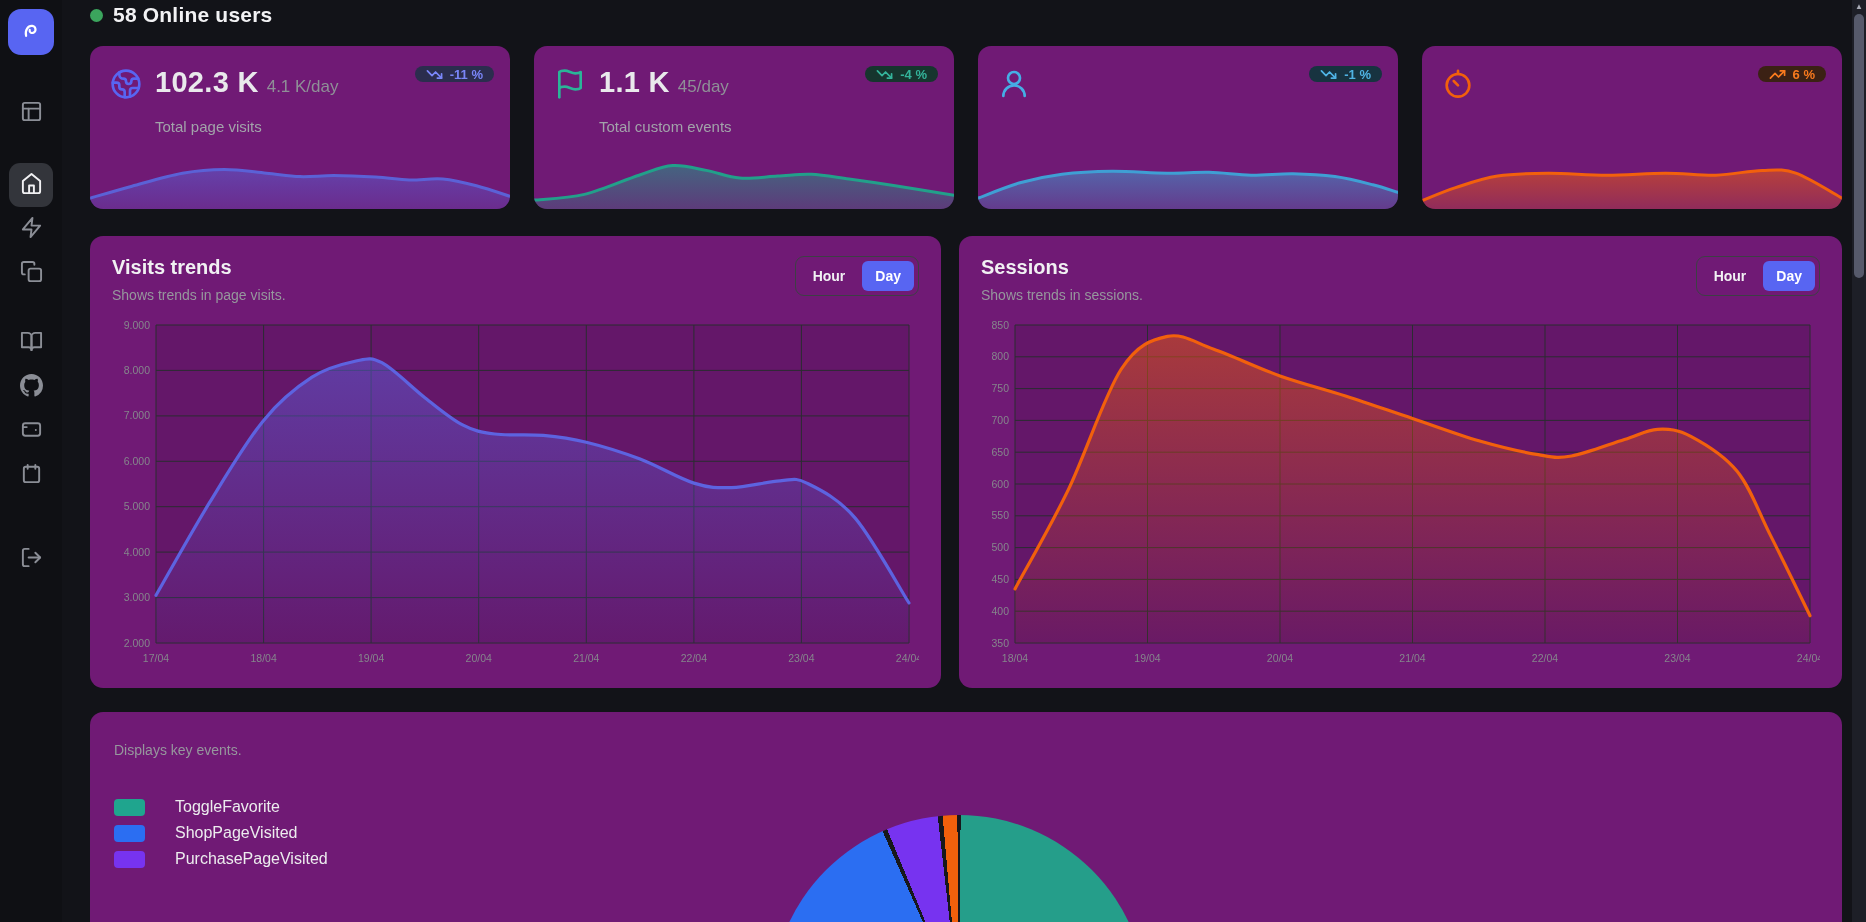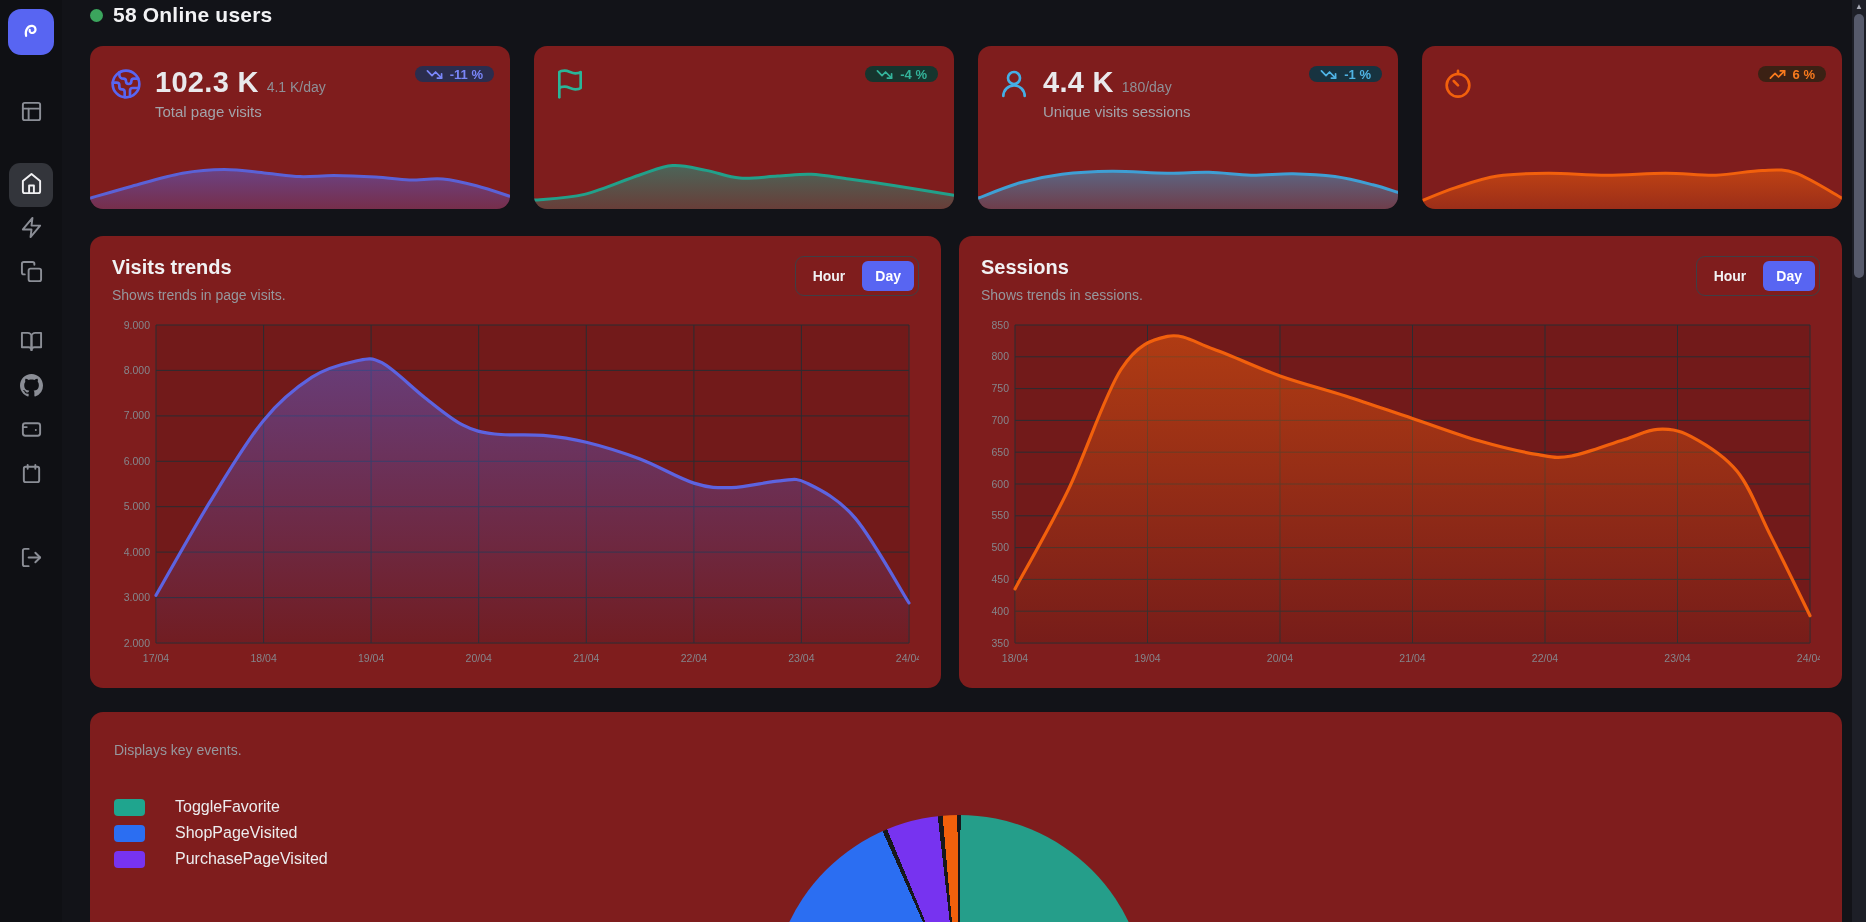--- a/index.html
+++ b/index.html
@@ -26,30 +26,30 @@
     width:44px; height:44px; border-radius:11px; background:transparent; border:none;
     display:flex; align-items:center; justify-content:center; color:#8b8e96; cursor:pointer;
   }
   .nav-btn.active { background:#33353b; color:#f1f1f3; }
   .mt36{margin-top:36px}.mt28{margin-top:28px}.mt26{margin-top:26px}.mt40{margin-top:40px}
   
   .main { flex:1; padding:0 24px 0 28px; position:relative; }
   .page-header { display:flex; align-items:center; gap:10px; height:30px; margin-bottom:16px; }
   .online-dot { width:13px; height:13px; border-radius:50%; background:#3ba55d; }
   .page-title { font-size:21px; font-weight:bold; letter-spacing:.2px; color:#f2f2f4; }
-  .card { background:#7f1d1d; border-radius:13px; }
+  .card { background:#701a75; border-radius:13px; }
   
   .stats-row { display:flex; gap:24px; }
   .stat { flex:1; height:163px; position:relative; overflow:hidden; }
   .stat-top { display:flex; padding:20px 16px 0 20px; gap:13px; }
   .stat-icon { flex:0 0 32px; height:32px; margin-top:2px; }
   .stat-val-row { display:flex; align-items:baseline; gap:8px; white-space:nowrap; }
   .stat-value { font-size:29px; font-weight:bold; color:#e9e9ec; letter-spacing:.3px; }
-  .stat-per { font-size:14px; color:#8f9097; }
-  .stat-label { font-size:15px; color:#a2a3aa; margin-top:4px; }
+  .stat-per { font-size:17px; color:#8f9097; }
+  .stat-label { font-size:15px; color:#a2a3aa; margin-top:19px; }
   .badge {
     margin-left:auto; display:flex; align-items:center; gap:7px;
     height:16px; padding:0 11px; border-radius:13px; font-size:13px; font-weight:bold;
     flex:0 0 auto;
   }
   .badge svg { width:17px; height:17px; }
   .spark { position:absolute; left:0; right:0; bottom:0; width:100%; height:58px; display:block; }
   
   .charts-row { display:flex; gap:18px; margin-top:27px; }
   .chart-card { height:452px; padding:20px 22px 0 22px; }
@@ -219,20 +219,27 @@
     </div>
 
     <div class="card stat">
       <div class="stat-top">
         <span class="stat-icon" style="color: rgb(42, 181, 152);">
           <svg width="32" height="32" viewBox="0 0 24 24" fill="none" stroke="currentColor" stroke-width="2" stroke-linecap="round" stroke-linejoin="round">
               <path d="M4 15s1-1 4-1 5 2 8 2 4-1 4-1V3s-1 1-4 1-5-2-8-2-4 1-4 1z"></path>
               <path d="M4 22v-7"></path>
             </svg>
         </span>
+        <div class="stat-val-wrap">
+          <div class="stat-val-row">
+            <span class="stat-value">1.1 K</span>
+            <span class="stat-per">45/day</span>
+          </div>
+          <div class="stat-label">Total custom events</div>
+        </div>
         <span class="badge" style="background: rgb(22, 53, 46); color: rgb(52, 179, 154);">
           <svg class="trend" viewBox="0 0 24 24" fill="none" stroke="currentColor" stroke-width="2.4" stroke-linecap="round" stroke-linejoin="round">
               <polyline points="22 17 13.5 8.5 8.5 13.5 2 7"></polyline>
               <polyline points="16 17 22 17 22 11"></polyline>
             </svg>
           <span>-4 %</span>
         </span>
       </div>
       <svg class="spark" preserveAspectRatio="none" viewBox="0 0 420 58">
           <defs>
@@ -247,27 +254,20 @@
     </div>
 
     <div class="card stat">
       <div class="stat-top">
         <span class="stat-icon" style="color: rgb(69, 174, 229);">
           <svg width="32" height="32" viewBox="0 0 24 24" fill="none" stroke="currentColor" stroke-width="2" stroke-linecap="round" stroke-linejoin="round">
               <circle cx="12" cy="7.5" r="4.5"></circle>
               <path d="M20 21a8 8 0 0 0-16 0"></path>
             </svg>
         </span>
-        <div class="stat-val-wrap">
-          <div class="stat-val-row">
-            <span class="stat-value">4.4 K</span>
-            <span class="stat-per">180/day</span>
-          </div>
-          <div class="stat-label">Unique visits sessions</div>
-        </div>
         <span class="badge" style="background: rgb(23, 51, 64); color: rgb(79, 179, 227);">
           <svg class="trend" viewBox="0 0 24 24" fill="none" stroke="currentColor" stroke-width="2.4" stroke-linecap="round" stroke-linejoin="round">
               <polyline points="22 17 13.5 8.5 8.5 13.5 2 7"></polyline>
               <polyline points="16 17 22 17 22 11"></polyline>
             </svg>
           <span>-1 %</span>
         </span>
       </div>
       <svg class="spark" preserveAspectRatio="none" viewBox="0 0 420 58">
           <defs>

